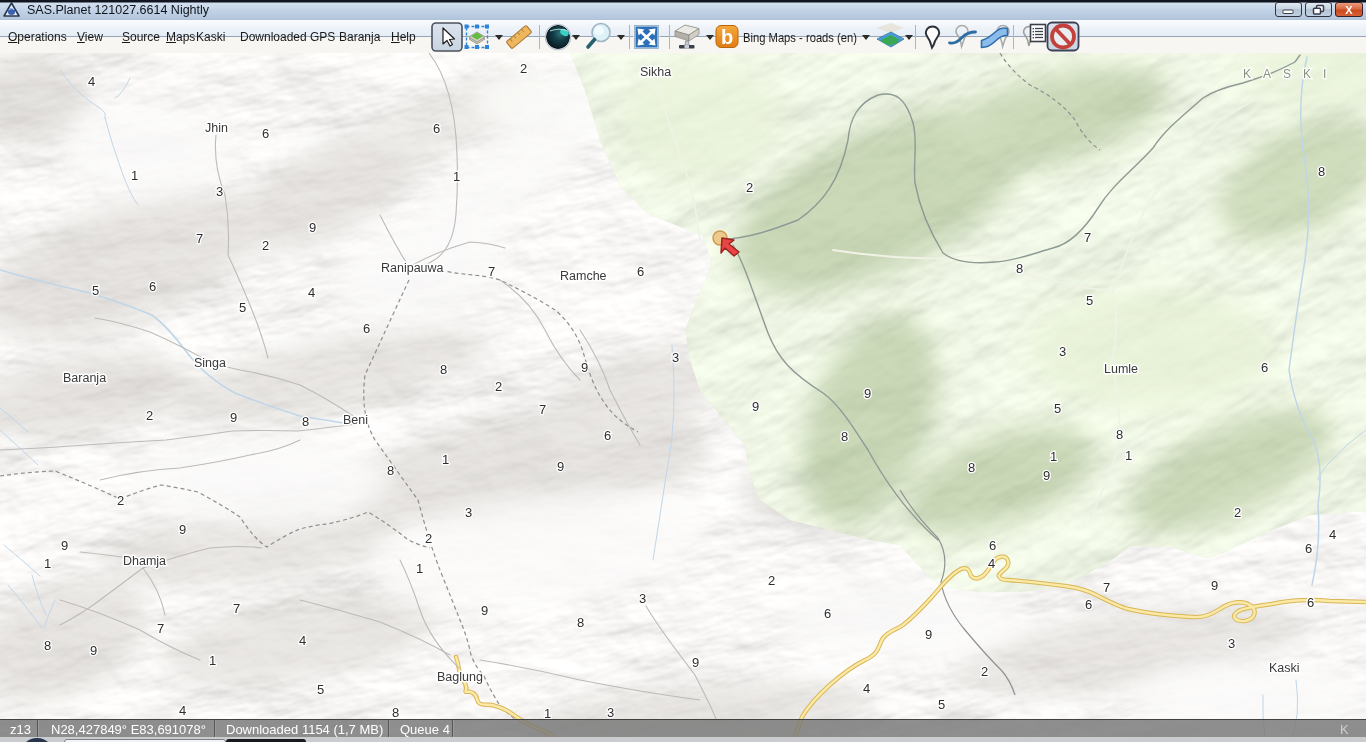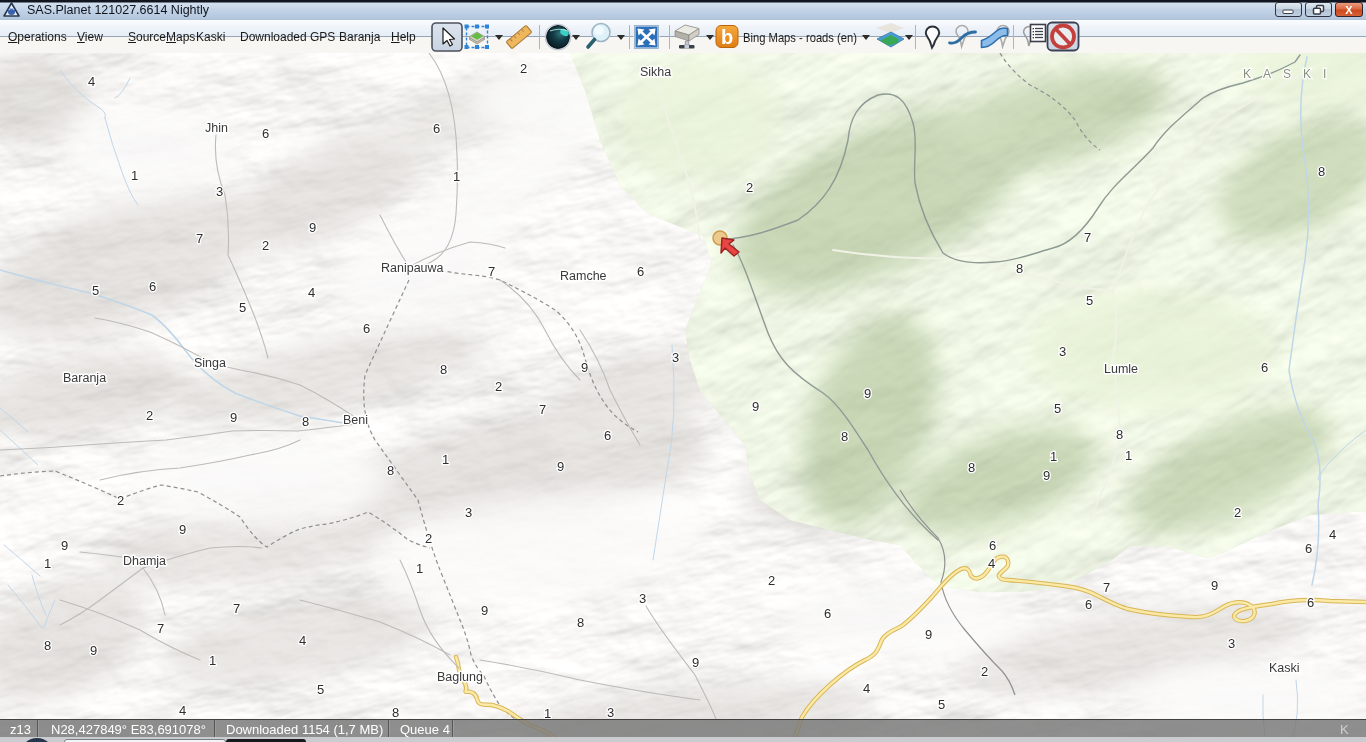--- a/index.html
+++ b/index.html
@@ -312,21 +312,21 @@
         <stop offset="0.55" stop-color="#cc4a1d"></stop>
           <stop offset="1" stop-color="#d8633a"></stop>
       </linearGradient>
     </defs>
   </svg>
 </div>
 
 <div id="bar">
   <span class="menu" style="left:8px"><u>O</u>perations</span>
   <span class="menu" style="left:77px"><u>V</u>iew</span>
-  <span class="menu" style="left:128px"><u>S</u>ource</span>
+  <span class="menu" style="left:122px"><u>S</u>ource</span>
   <span class="menu" style="left:166px"><u>M</u>aps</span>
   <span class="menu" style="left:196px">Kaski</span>
   <span class="menu" style="left:240px">Downloaded</span>
   <span class="menu" style="left:310px">GPS</span>
   <span class="menu" style="left:339px">Baranja</span>
   <span class="menu" style="left:391px"><u>H</u>elp</span>
   <svg style="position:absolute;left:0;top:0" width="1366" height="33" viewBox="0 0 1366 33">
     <defs>
       <linearGradient id="press" x1="0" y1="0" x2="0" y2="1">
         <stop offset="0" stop-color="#dce4ee"></stop>

